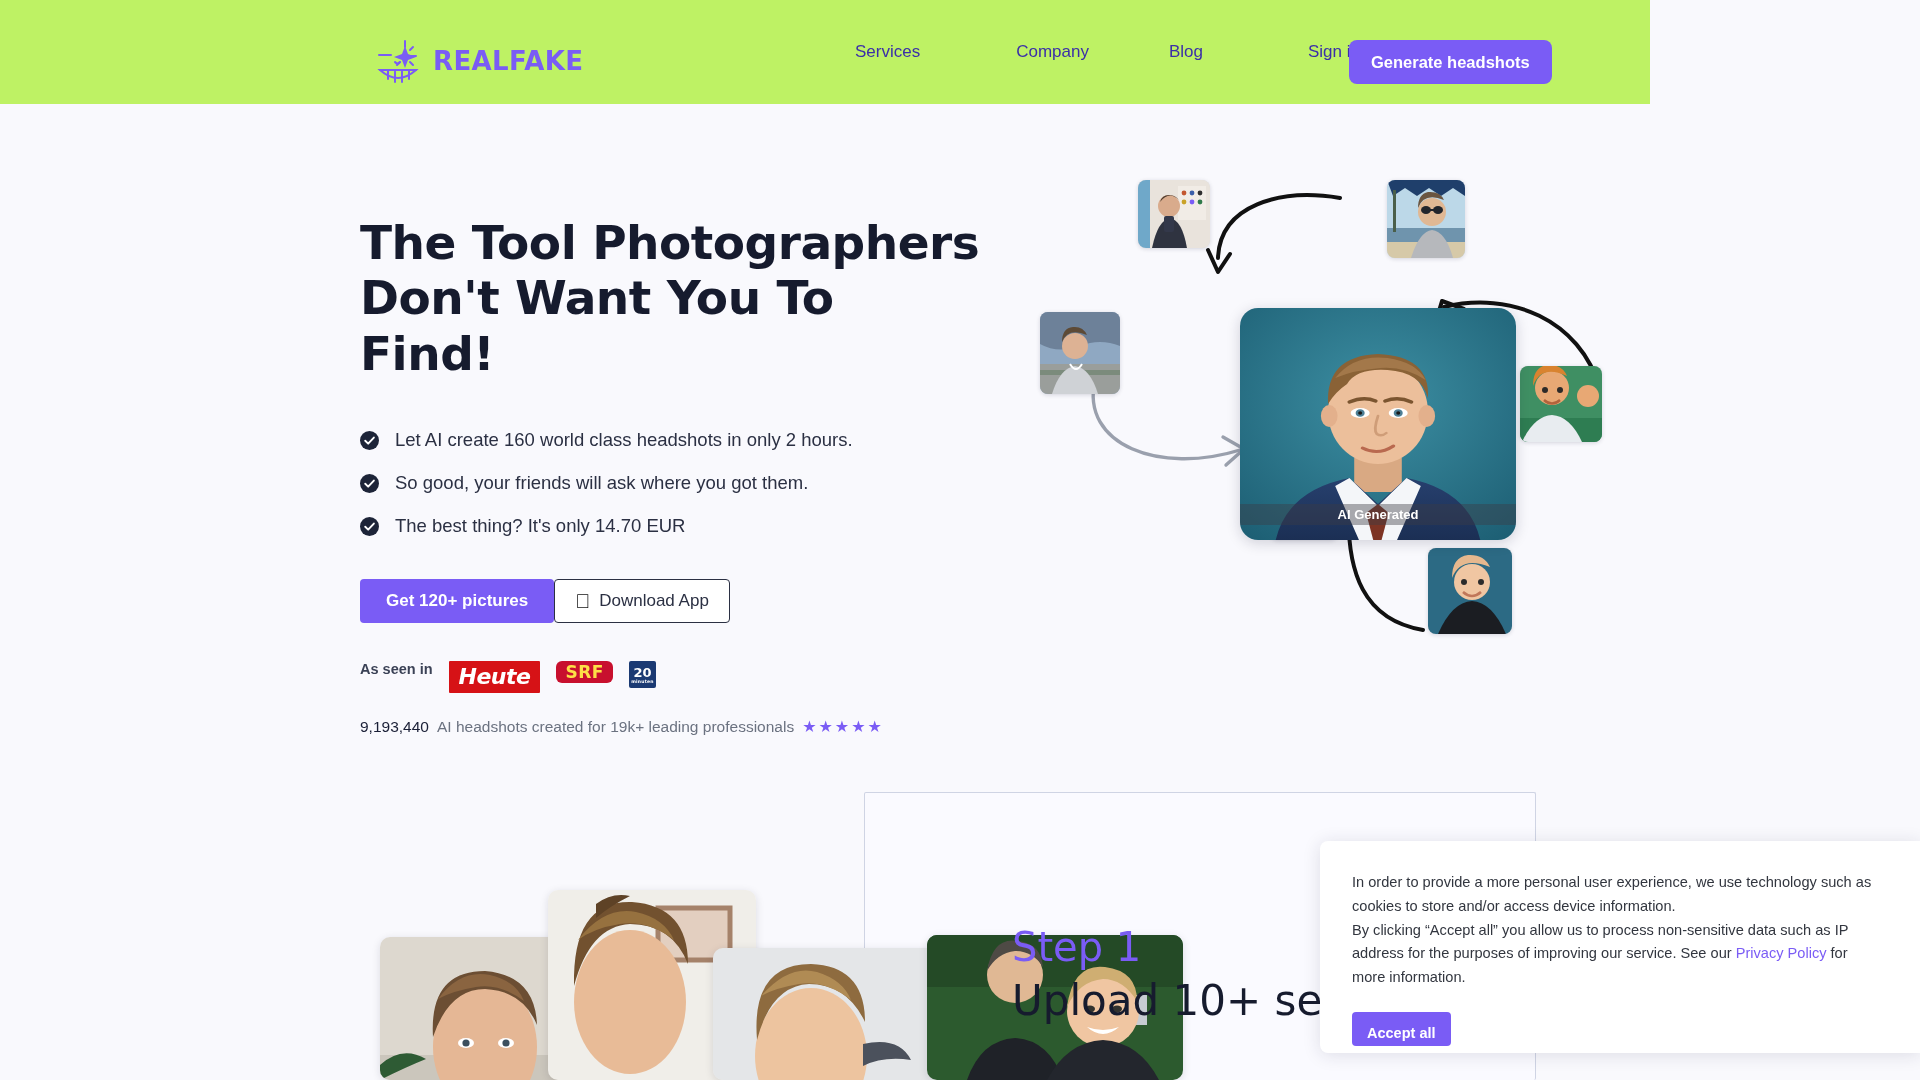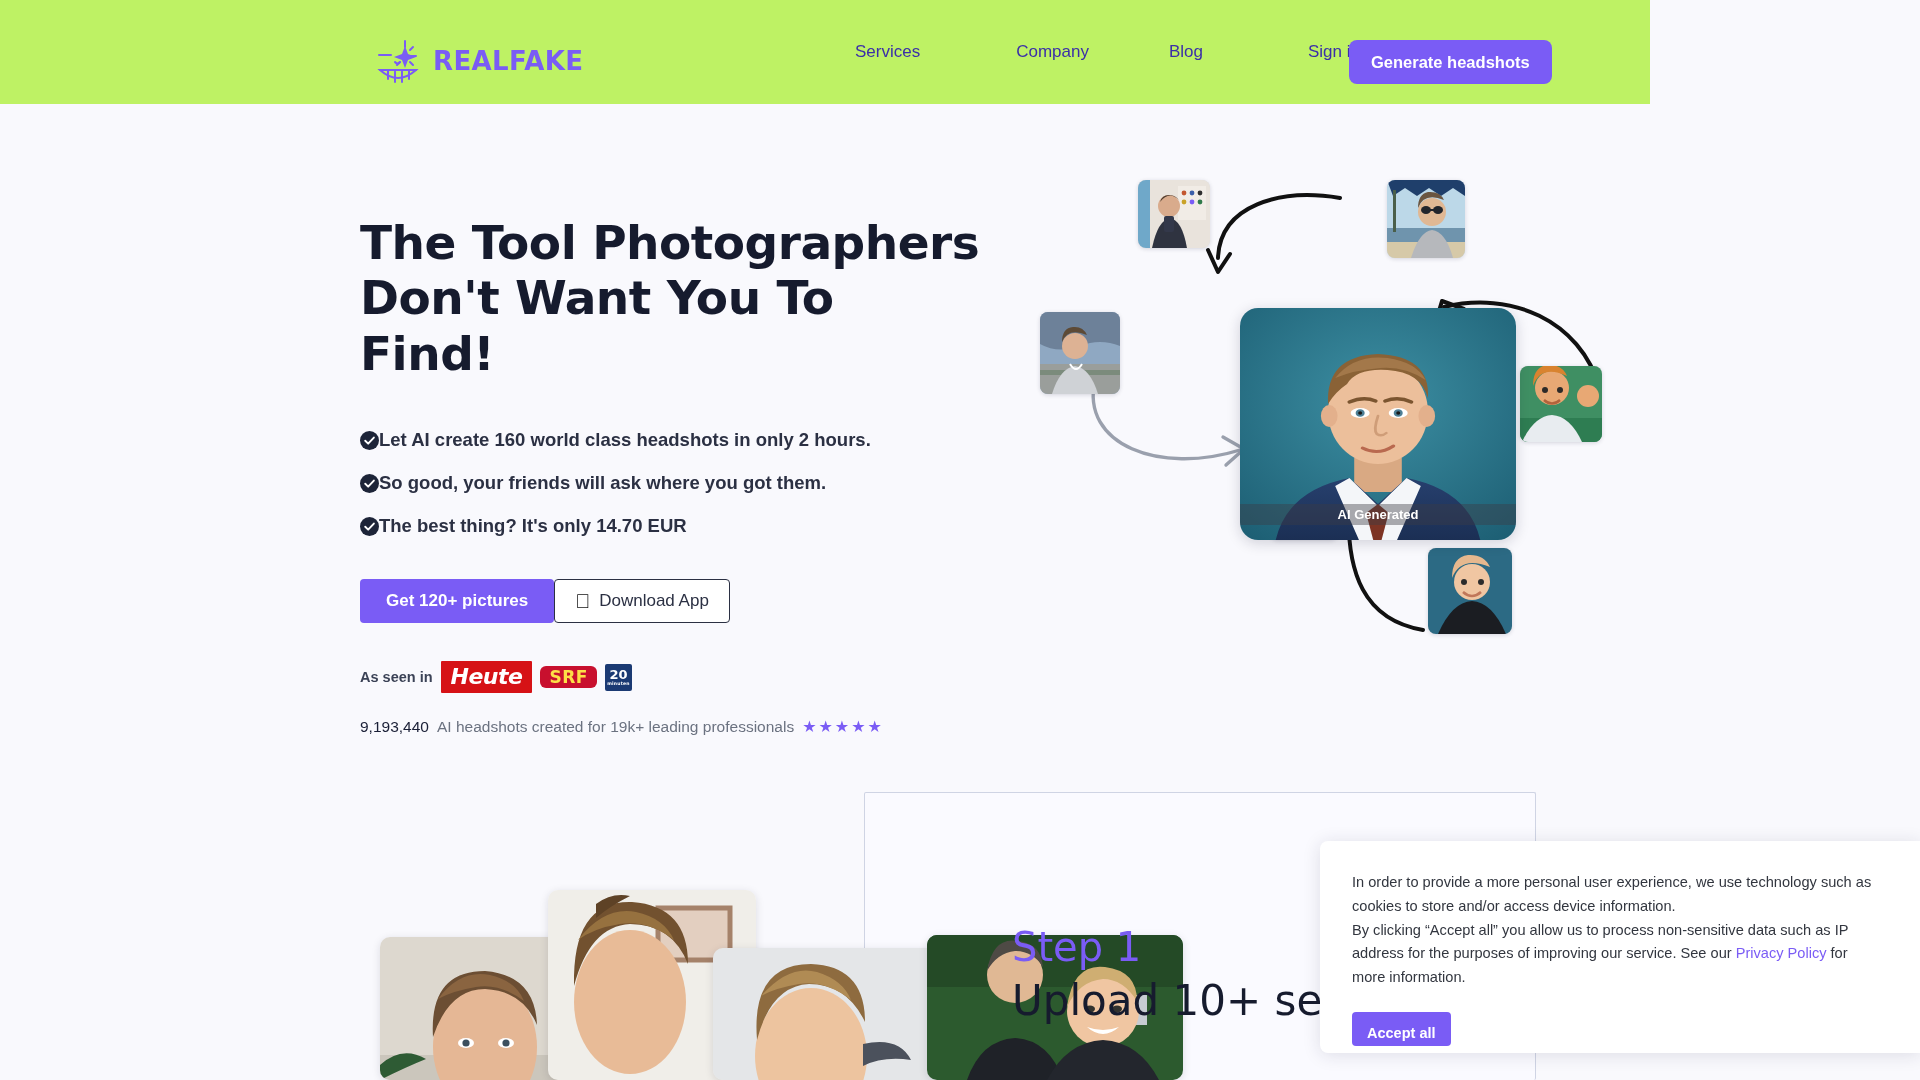--- a/index.html
+++ b/index.html
@@ -38,39 +38,39 @@
     font-family: "Liberation Sans", sans-serif;
   }
 
   
   .hero-left { position: absolute; left: 360px; top: 215px; width: 620px; }
   .hero-title {
     font-size: 47px; line-height: 1.18; font-weight: 800; color: #161b2e;
     letter-spacing: -0.5px; font-family: "DejaVu Sans", sans-serif;
   }
   .bullets { margin-top: 48px; }
-  .bullet { display: flex; align-items: center; margin-bottom: 21px; font-weight: bold; }
+  .bullet { display: flex; align-items: center; gap: 16px; margin-bottom: 21px; }
   .bullet-icon { width: 19px; height: 19px; flex: 0 0 19px; }
   .bullet-text { font-size: 18.5px; color: #2b3043; }
 
   .cta-row { margin-top: 42px; display: flex; align-items: stretch; }
   .btn-primary {
     background: #7a5cf5; color: #fff; border: none; border-radius: 4px;
     font-size: 17px; font-weight: 700; padding: 0 26px; height: 44px; cursor: pointer;
     font-family: "Liberation Sans", sans-serif; white-space: nowrap;
   }
   .btn-outline {
     background: #fff; color: #2b3043; border: 1.4px solid #2b3043; border-radius: 4px;
     font-size: 17px; padding: 0 20px; height: 44px; cursor: pointer;
     display: flex; align-items: center; gap: 9px; white-space: nowrap;
     font-family: "Liberation Sans", sans-serif;
   }
   .apple-glyph { font-size: 20px; line-height: 1; color: #111; }
 
-  .seen-row { margin-top: 38px; display: flex; align-items: center; gap: 8px; }
+  .seen-row { margin-top: 38px; display: flex; align-items: flex-start; gap: 16px; }
   .seen-label { font-size: 14.5px; font-weight: 700; color: #3b4256; }
   .logo-heute {
     background: #d61216; color: #fff; font-weight: 800; font-style: italic;
     font-size: 22px; padding: 3px 10px 4px; letter-spacing: -0.5px;
     font-family: "DejaVu Sans", sans-serif; border-radius: 1px;
   }
   .logo-srf {
     background: #c8102e; color: #fde047; font-weight: 800; font-size: 17px;
     padding: 1px 9px; letter-spacing: .5px; border-radius: 6px;
     font-family: "DejaVu Sans", sans-serif;

